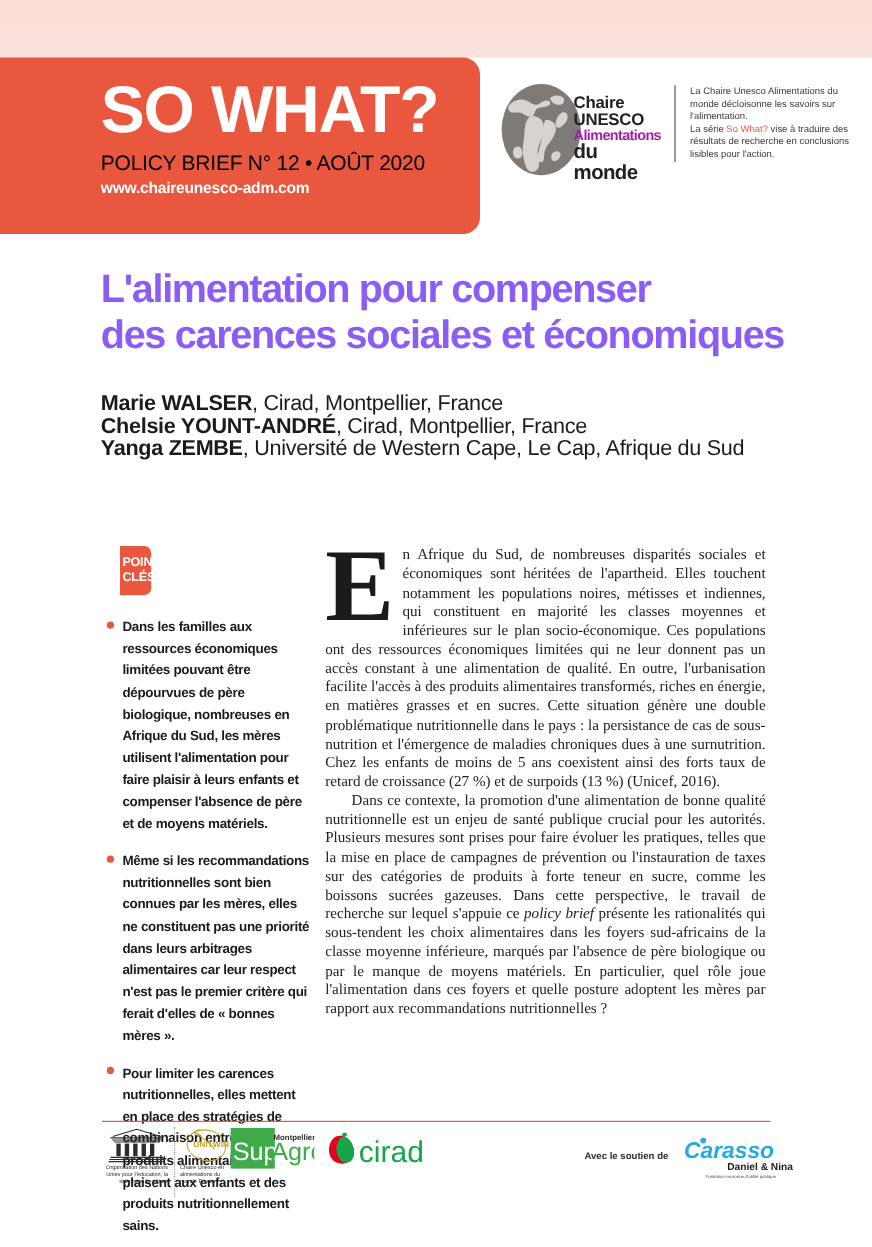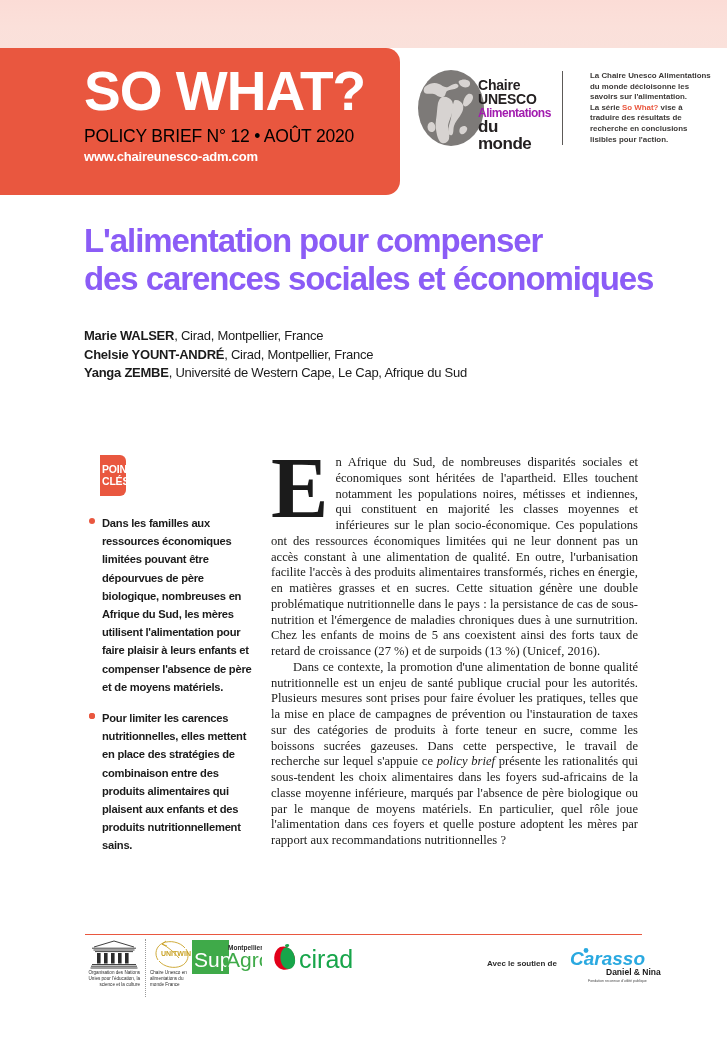--- a/index.html
+++ b/index.html
@@ -56,36 +56,36 @@
   }
   .globe svg{ position:absolute; left:0; top:0; }
   .chaire-txt{ position:absolute; left:60px; top:8px; line-height:1; }
   .chaire-l1{ font-size:14px; font-weight:bold; color:#242021; letter-spacing:-0.2px; }
   .chaire-l2{ font-size:12px; font-weight:bold; color:#a21caf; letter-spacing:-0.5px; margin-top:1px;}
   .chaire-l3{ font-size:17px; font-weight:bold; color:#242021; letter-spacing:-0.5px; margin-top:-1px;}
 
   
   .blurb{
     position:absolute; left:562px; top:23px; width:152px;
-    padding-left:27px;
+    padding-left:12px;
     border-left:1.4px solid #5d5a58;
-    font-size:7.9px; line-height:10.6px; font-weight:bold;
+    font-size:7.9px; line-height:10.6px; font-weight:normal;
     color:#3d3a38; letter-spacing:0px;
   }
   .blurb .hl{ color:#e9573f; }
 
   
   .title{
     position:absolute; left:84px; top:222px; width:600px;
     font-size:33px; line-height:38px; font-weight:bold;
     color:#8b5cf6; letter-spacing:-1.1px;
   }
   .authors{ position:absolute; left:84px; top:327px; width:600px; }
   .author{
-    font-size:13px; line-height:18.5px; color:#1b1b1b; letter-spacing:-0.25px;
+    font-size:18px; line-height:18.5px; color:#1b1b1b; letter-spacing:-0.25px;
   }
   .author b{ font-weight:bold; }
   .author span{ font-weight:normal; }
 
   
   .keycol{ position:absolute; left:88px; top:455px; width:170px; }
   .kp-badge{
     position:absolute; left:12px; top:0; width:26px; height:41px;
     background:#e9573f; color:#fff;
     border-top-right-radius:6px; border-bottom-right-radius:6px;
@@ -217,20 +217,21 @@
       <div>POINTS</div>
       <div>CLÉS</div>
     </div>
     <div class="kp-list">
       <div class="kp-item">
         <span class="kp-bullet"></span>
         <span class="kp-text">Dans les familles aux ressources économiques limitées pouvant être dépourvues de père biologique, nombreuses en Afrique du Sud, les mères utilisent l'alimentation pour faire plaisir à leurs enfants et compenser l'absence de père et de moyens matériels.</span>
       </div>
       <div class="kp-item">
         <span class="kp-bullet"></span>
+        <span class="kp-text">Même si les recommandations nutritionnelles sont bien connues par les mères, elles ne constituent pas une priorité dans leurs arbitrages alimentaires car leur respect n'est pas le premier critère qui ferait d'elles de « bonnes mères ».</span>
       </div>
       <div class="kp-item">
         <span class="kp-bullet"></span>
         <span class="kp-text">Pour limiter les carences nutritionnelles, elles mettent en place des stratégies de combinaison entre des produits alimentaires qui plaisent aux enfants et des produits nutritionnellement sains.</span>
       </div>
     </div>
   </div>
 
   <div class="body">
     <p class="para">

